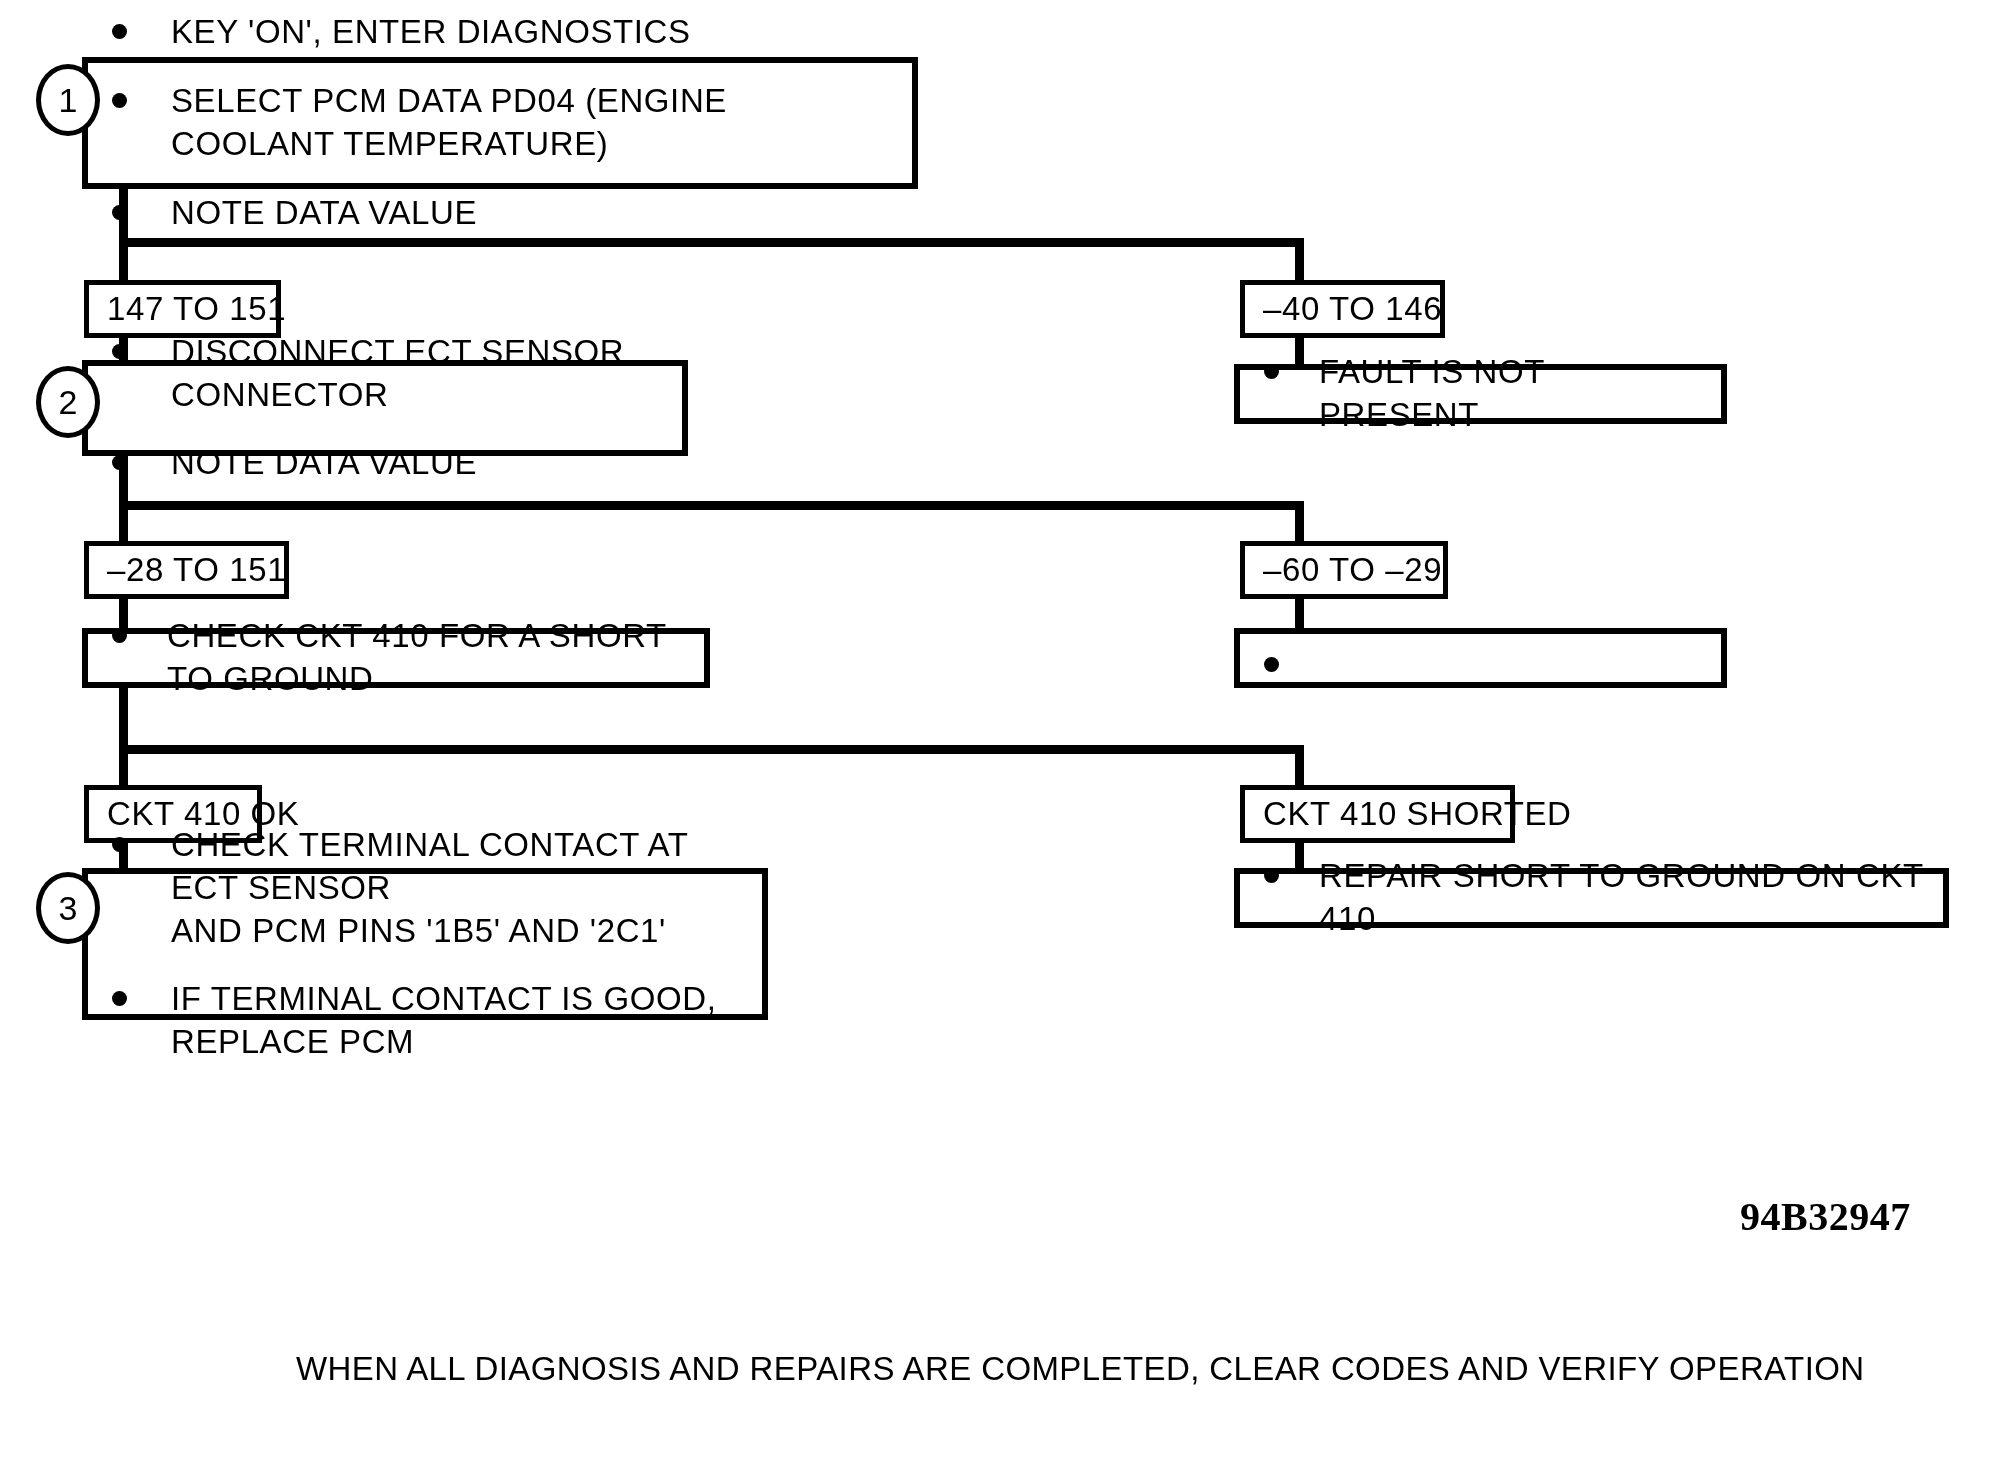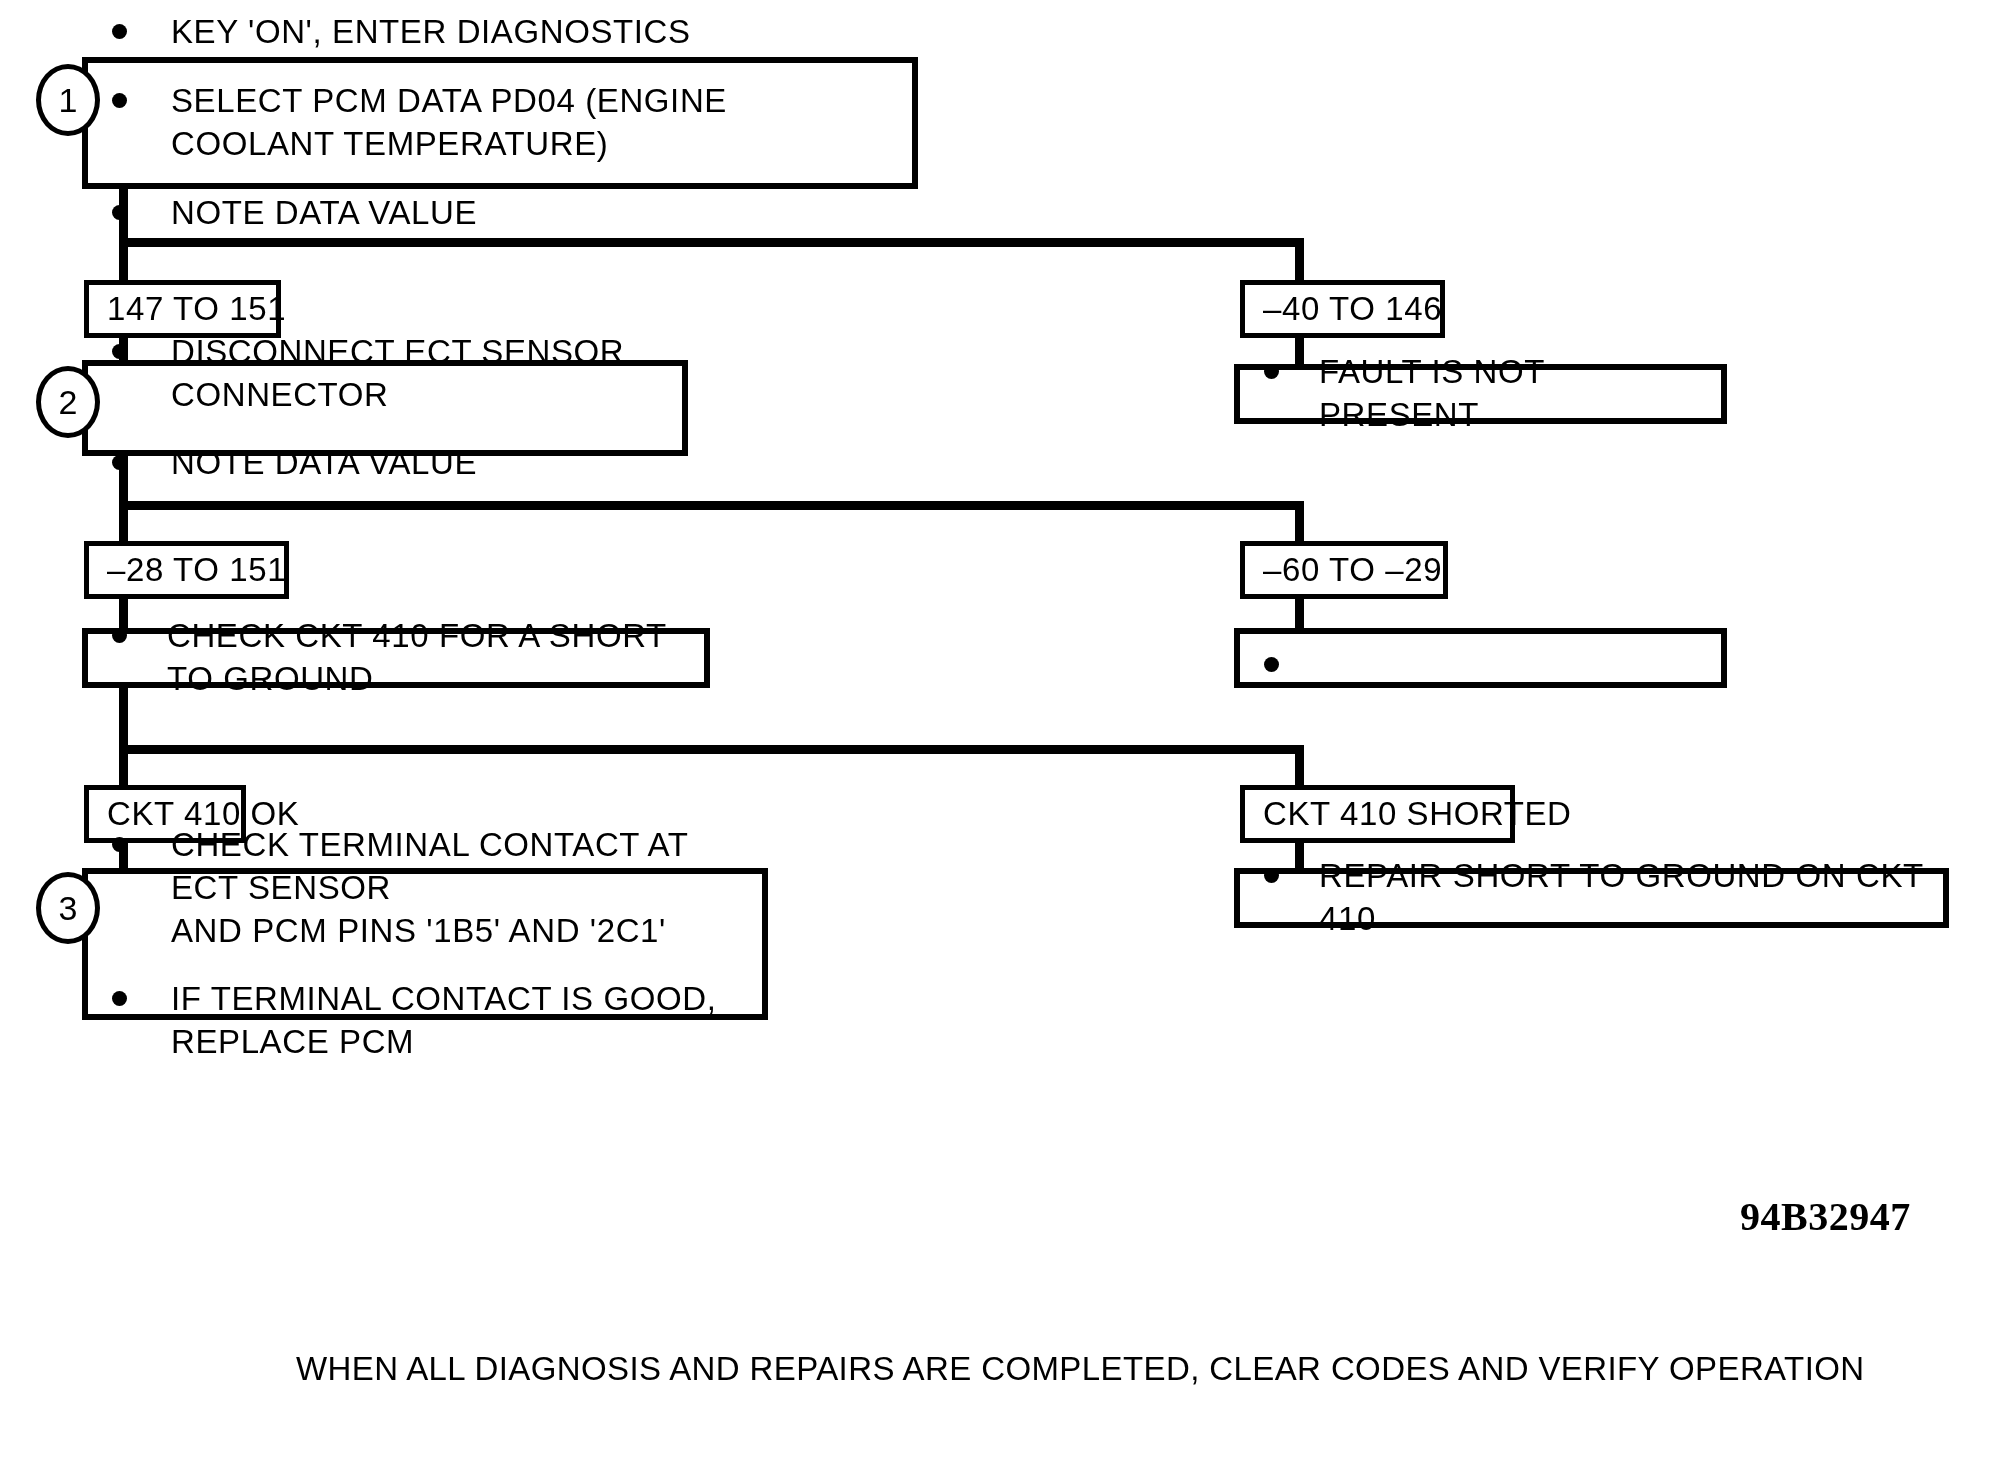--- a/index.html
+++ b/index.html
@@ -219,21 +219,21 @@
         <span class="bullet"></span>
       </li>
     </ul>
   </div>
 
   <div class="line vline" style="left:119px; top:687px; height:60px;"></div>
   <div class="line hline" style="left:119px; top:745px; width:1185px;"></div>
   <div class="line vline" style="left:119px; top:745px; height:44px;"></div>
   <div class="line vline" style="left:1295px; top:745px; height:44px;"></div>
 
-  <div class="box label-box" style="left:84px; top:785px; width:162px; height:58px;">
+  <div class="box label-box" style="left:84px; top:785px; width:178px; height:58px;">
     <div class="ltext">CKT 410 OK</div>
   </div>
 
   <div class="box label-box" style="left:1240px; top:785px; width:275px; height:58px;">
     <div class="ltext">CKT 410 SHORTED</div>
   </div>
 
   <div class="line vline" style="left:119px; top:841px; height:38px;"></div>
   <div class="line vline" style="left:1295px; top:841px; height:38px;"></div>
 

